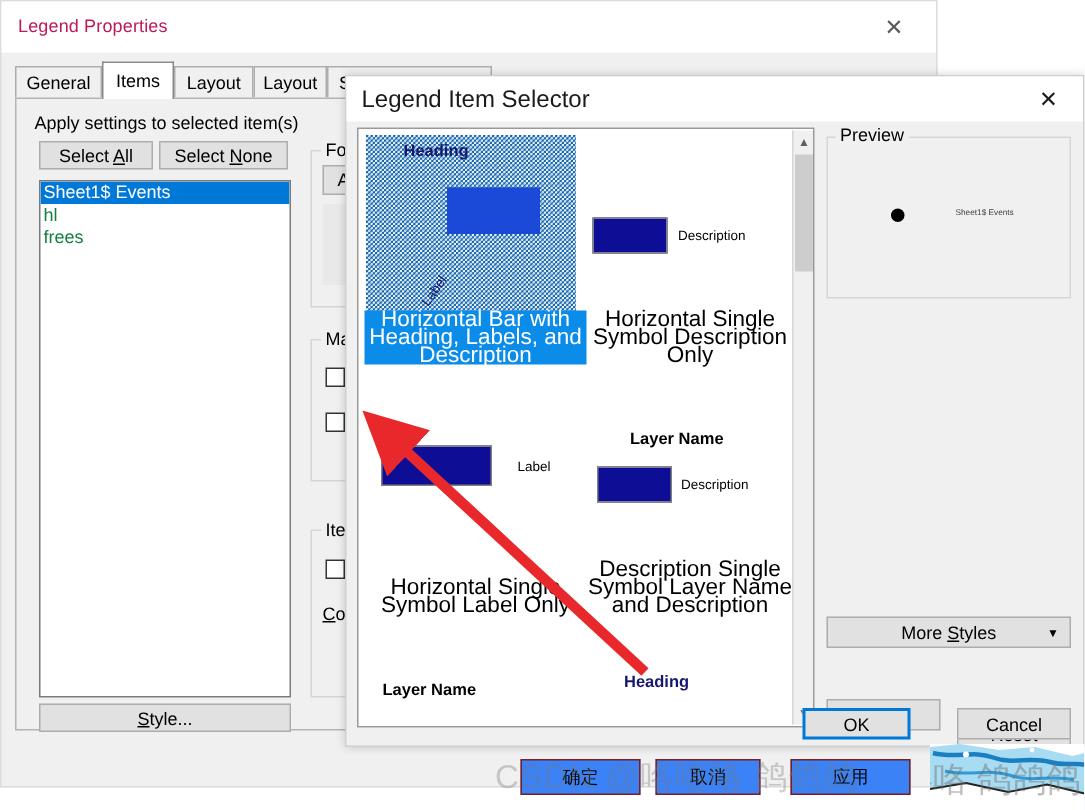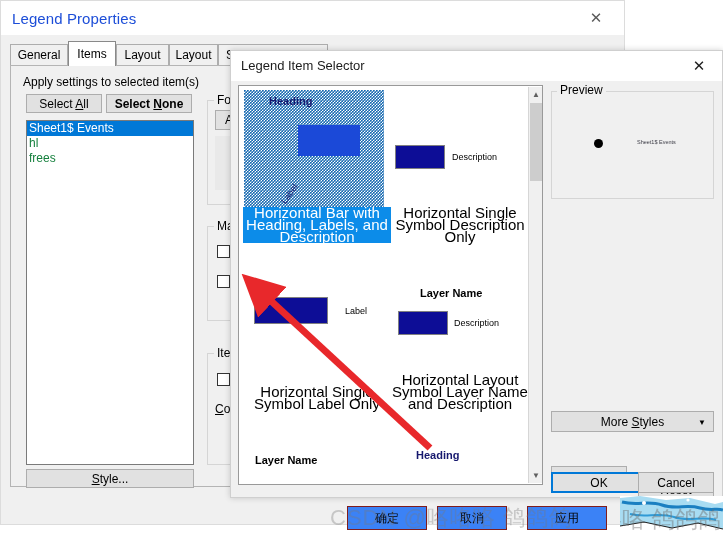--- a/index.html
+++ b/index.html
@@ -32,22 +32,22 @@
     position: absolute;
     left: 0; top: 0;
     width: 100%;
     height: 34px;
     background: #ffffff;
     box-sizing: border-box;
   }
   .lp-title {
     position: absolute;
     left: 11px; top: 9px;
-    font-size: 15px;
-    color: #1d4ed8;
+    font-size: 12px;
+    color: #be185d;
     letter-spacing: .1px;
   }
   .lp-close {
     position: absolute;
     right: 8px; top: 4px;
     width: 40px; height: 26px;
     display: flex; align-items: center; justify-content: center;
     font-size: 15px;
     color: #5a5a5a;
   }
@@ -163,21 +163,21 @@
   }
   .lis-titlebar {
     position: absolute;
     left: 0; top: 0; right: 0;
     height: 30px;
     background: #ffffff;
   }
   .lis-title {
     position: absolute;
     left: 10px; top: 7px;
-    font-size: 13px;
+    font-size: 16px;
     color: #1b1b1b;
   }
   .lis-close {
     position: absolute;
     right: 2px; top: 2px;
     width: 42px; height: 26px;
     display: flex; align-items: center; justify-content: center;
     font-size: 15px;
     color: #1b1b1b;
   }
@@ -362,21 +362,21 @@
       <div class="tab" style="left:208px;width:110px;justify-content:flex-start;">Size and Position</div>
     </div>
 
     <div class="tabpage">
 
       <div class="lbl" style="left:12px; top:9px;">Apply settings to selected item(s)</div>
 
       <div class="btn" style="left:15px; top:28px; width:76px; height:19px;">
         <span>Select <span class="u">A</span>ll</span>
       </div>
-      <div class="btn" style="left:95px; top:28px; width:86px; height:19px;font-weight:bold;">
+      <div class="btn" style="left:95px; top:28px; width:86px; height:19px;">
         <span>Select <span class="u">N</span>one</span>
       </div>
 
       <div class="listbox" style="left:15px; top:54px; width:168px; height:345px;">
         <div class="listitem sel">Sheet1$ Events</div>
         <div class="listitem">hl</div>
         <div class="listitem">frees</div>
       </div>
 
       <div class="btn" style="left:15px; top:403px; width:168px; height:19px;">
@@ -444,21 +444,21 @@
       <div class="gcell" style="left:2px; top:175px;">
         <div class="swatch" style="left:13px; top:36px; width:74px; height:27px;"></div>
         <div class="minitext" style="left:104px; top:45px;">Label</div>
         <div class="gcap" style="bottom:24px;">Horizontal Single Symbol Label Only</div>
       </div>
 
       <div class="gcell" style="left:145px; top:175px;">
         <div class="minitext b" style="left:36px; top:26px;">Layer Name</div>
         <div class="swatch" style="left:14px; top:50px; width:50px; height:24px;"></div>
         <div class="minitext" style="left:70px; top:57px;">Description</div>
-        <div class="gcap" style="bottom:24px;">Horizontal Layout Symbol Layer Name and Description</div>
+        <div class="gcap" style="bottom:24px;">Description Single Symbol Layer Name and Description</div>
       </div>
 
       <div class="gcell" style="left:2px; top:348px; height:48px;">
         <div class="minitext b" style="left:14px; top:20px;">Layer Name</div>
       </div>
       <div class="gcell" style="left:145px; top:348px; height:48px;">
         <div class="minitext b" style="left:32px; top:15px; color:#16186e;">Heading</div>
       </div>
 
       <div class="vscroll">
@@ -481,21 +481,21 @@
       <span class="dropcaret">▼</span>
     </div>
 
     <div class="lis-btn" style="left:320px; top:392px; width:76px; height:21px;margin-top:23px;">
       <span>Save...</span>
     </div>
     <div class="lis-btn" style="left:407px; top:392px; width:76px; height:21px;margin-top:36px;">
       <span>Reset</span>
     </div>
 
-    <div class="lis-btn default" style="left:320px; top:421px; width:96px; height:21px;">
+    <div class="lis-btn default" style="left:304px; top:421px; width:72px; height:21px;">
       <span>OK</span>
     </div>
     <div class="lis-btn" style="left:407px; top:421px; width:76px; height:21px;">
       <span>Cancel</span>
     </div>
   </div>
 
   <svg class="arrow-svg" viewBox="0 0 723 540">
     <defs>
       <marker id="ah" markerWidth="6" markerHeight="6" refX="3" refY="3" orient="auto">

